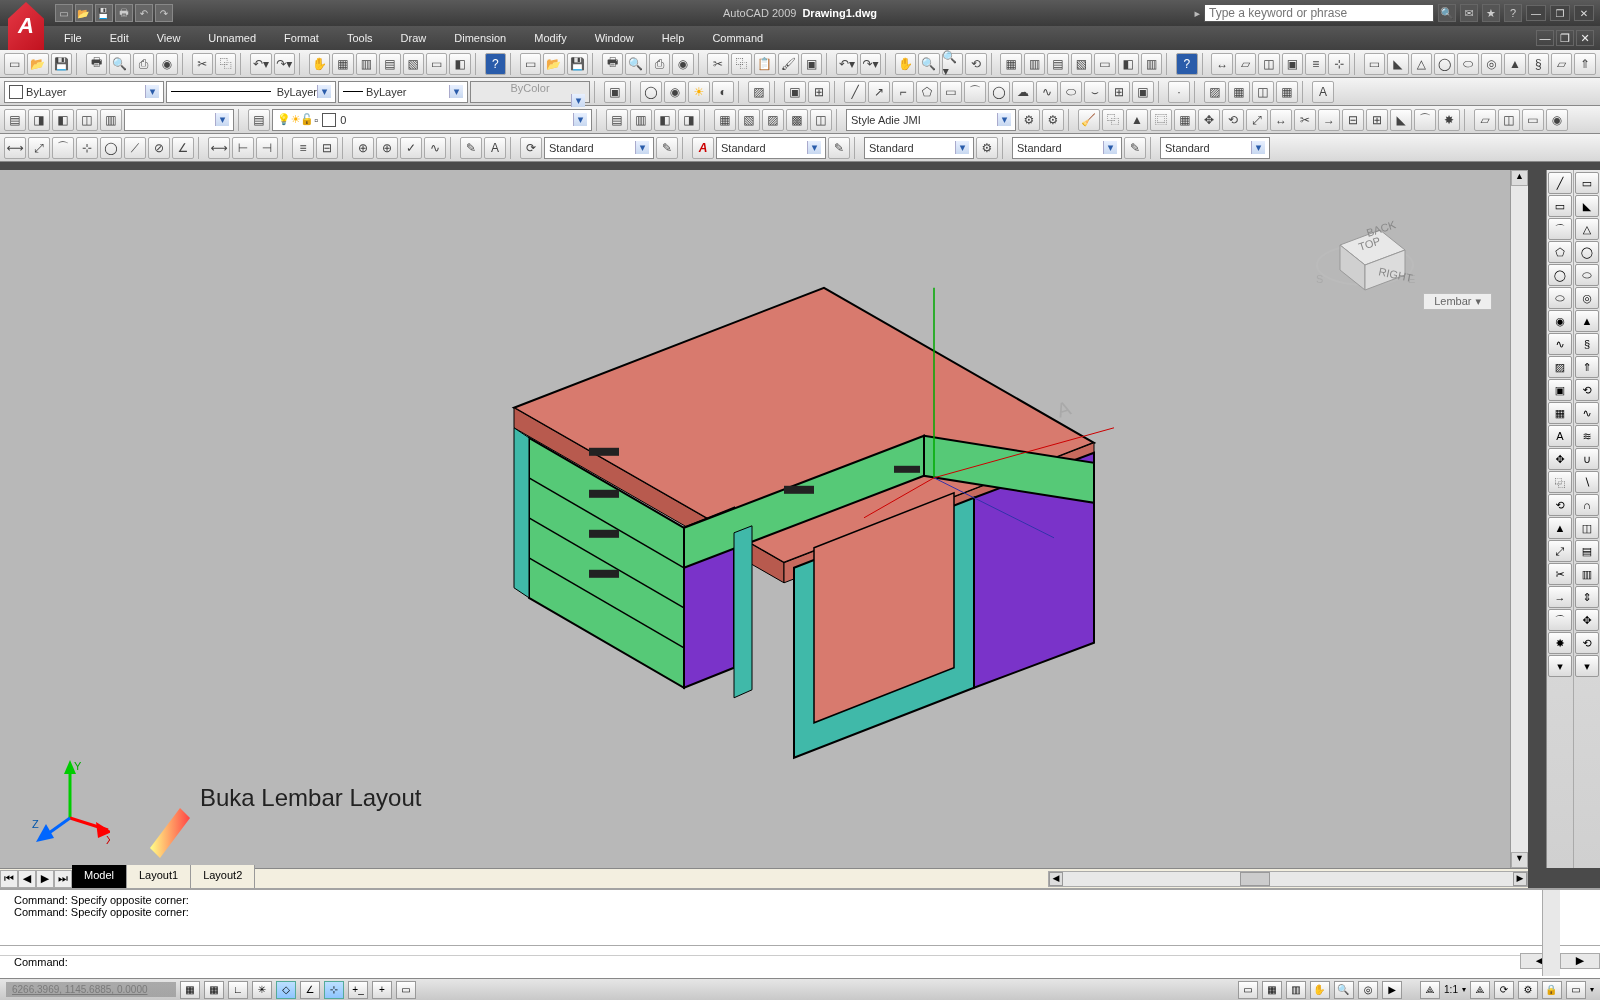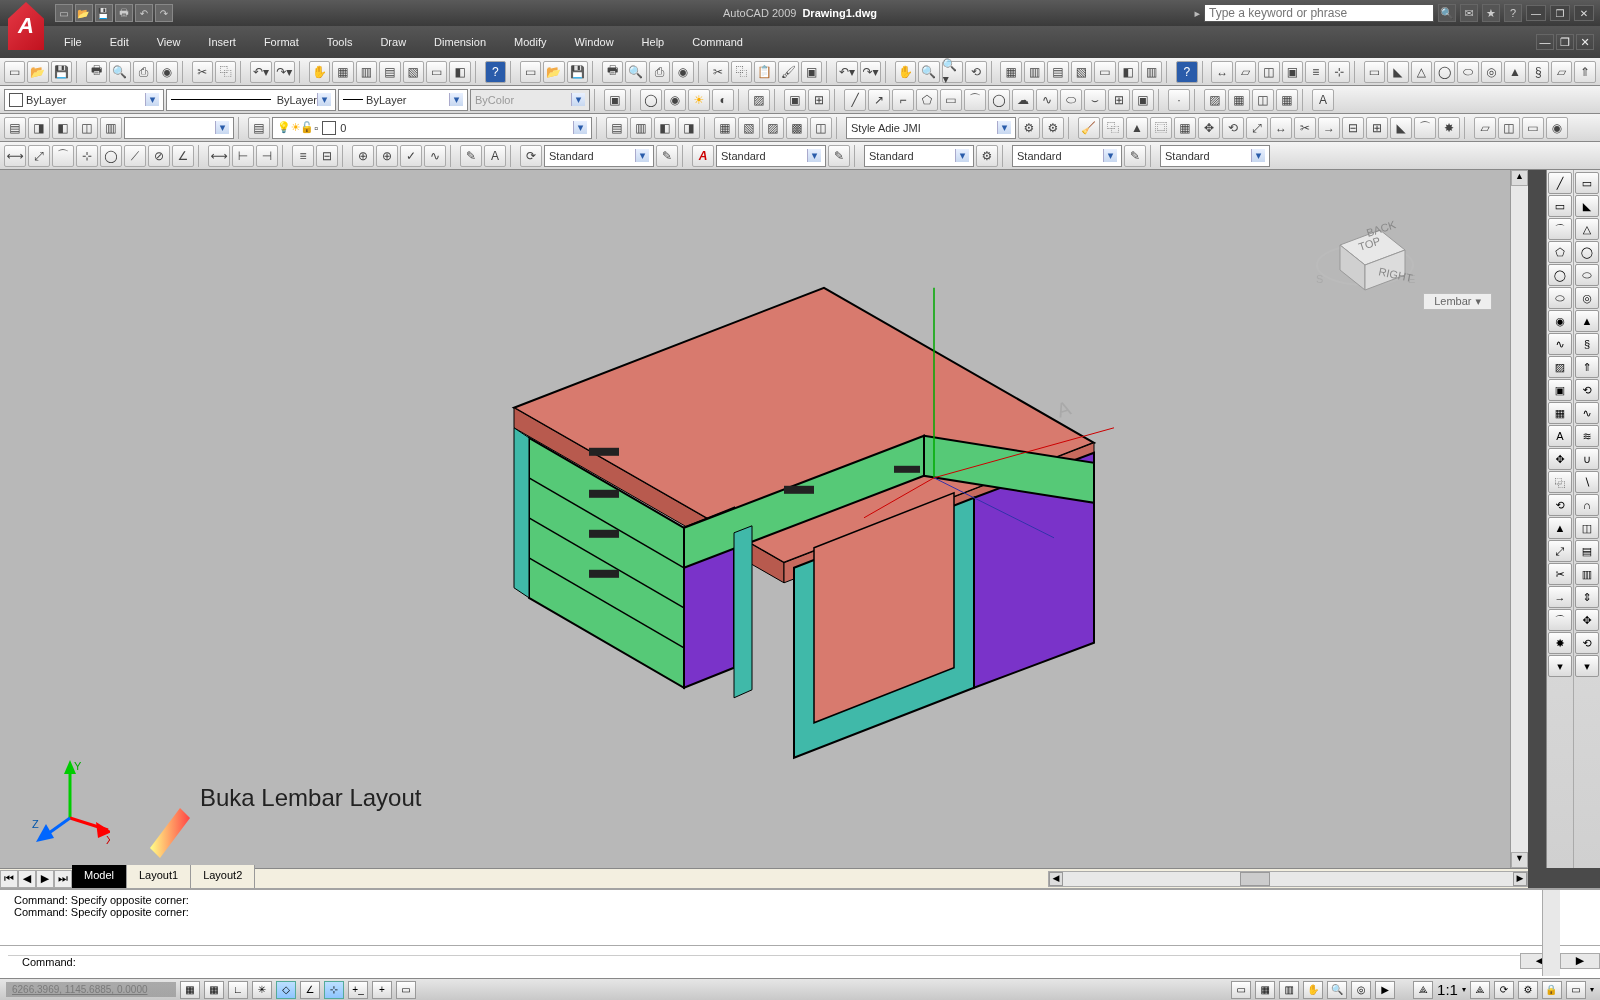--- a/index.html
+++ b/index.html
@@ -9,30 +9,30 @@
 .qat { margin-left:55px; display:flex; gap:2px; }
 .qat span { width:18px; height:18px; background:#666; border:1px solid #888; display:inline-flex; align-items:center; justify-content:center; color:#ccc; font-size:10px; }
 .title-center { position:absolute; left:50%; transform:translateX(-50%); display:flex; gap:6px; }
 .title-center .app { color:#ccc; }
 .title-center .doc { color:#fff; font-weight:bold; }
 .title-right { margin-left:auto; display:flex; align-items:center; gap:4px; padding-right:6px; }
 .title-right .dot { color:#bbb; }
 .search-box { width:230px; height:18px; background:#fff; border:1px solid #555; color:#888; padding:0 4px; font-size:12px; }
 .tbtn { width:18px; height:18px; border:1px solid #666; background:#555; color:#ccc; display:inline-flex; align-items:center; justify-content:center; font-size:11px; }
 .win-btn { width:20px; height:16px; background:#444; border:1px solid #666; color:#ddd; display:inline-flex; align-items:center; justify-content:center; font-size:10px; }
-.menubar { height:32px; background:linear-gradient(#565656,#404040); display:flex; align-items:center; padding-left:50px; color:#eee; }
+.menubar { height:24px; background:linear-gradient(#565656,#404040); display:flex; align-items:center; padding-left:50px; color:#eee; }
 .menubar span { padding:0 14px; display:inline-block; line-height:24px; }
 .menubar .mdi { margin-left:auto; display:flex; padding-right:6px; }
 .menubar .mdi i { width:18px; height:16px; border:1px solid #666; margin-left:2px; display:inline-flex; align-items:center; justify-content:center; font-style:normal; }
 .toolbar-row { height:28px; background:linear-gradient(#f4f4f4,#d8d8d8); border-bottom:1px solid #888; display:flex; align-items:center; padding:0 4px; gap:2px; }
 .tb-ic { width:22px; height:22px; background:linear-gradient(#fdfdfd,#e0e0e0); border:1px solid #aaa; border-radius:2px; display:inline-flex; align-items:center; justify-content:center; font-size:12px; color:#444; }
 .tb-sep { width:6px; height:22px; border-left:1px solid #aaa; margin:0 2px; }
 .dd { height:22px; background:#fff; border:1px solid #888; display:flex; align-items:center; padding:0 4px; font-size:11px; color:#333; position:relative; }
 .dd .arr { margin-left:auto; width:14px; text-align:center; color:#2a5caa; background:linear-gradient(#e8f0ff,#c8d8f0); border-left:1px solid #aac; }
-.dd.dis { background:#e8e8e8; color:#999; }
+.dd.dis { background:#e8e8e8; color:#999;flex-direction:column; }
 .swatch { width:14px; height:14px; border:1px solid #555; }
 .viewport-container { position:absolute; top:170px; left:0; right:72px; bottom:132px; background:#b8b8b8; }
 .canvas { position:absolute; inset:0; overflow:hidden; }
 .canvas svg.desk { position:absolute; left:50%; top:50%; transform:translate(-50%,-52%); }
 .watermark { position:absolute; top:38%; left:54%; transform:translate(-50%,-50%) rotate(-18deg); color:rgba(180,180,180,0.35); text-align:center; pointer-events:none; }
 .watermark .wm-top { font-size:70px; font-weight:bold; letter-spacing:4px; }
 .watermark .wm-top .red-t { color:rgba(220,60,60,0.55); font-size:95px; }
 .watermark .wm-bot { font-size:20px; letter-spacing:22px; margin-top:-10px; color:rgba(140,140,140,0.35); }
 .ucs-icon { position:absolute; bottom:20px; left:30px; }
 .annotation { position:absolute; bottom:56px; left:200px; font-size:24px; color:#222; }
@@ -47,21 +47,21 @@
 .pal-ic { width:24px; height:22px; background:linear-gradient(#fdfdfd,#dcdcdc); border:1px solid #999; border-radius:2px; display:flex; align-items:center; justify-content:center; font-size:11px; }
 .tabs-row { position:absolute; left:0; right:72px; bottom:112px; height:20px; background:#f3efe0; display:flex; align-items:center; font-size:11px; border-top:1px solid #888; }
 .tabs-row .nav { display:flex; }
 .tabs-row .nav i { width:18px; height:18px; border:1px solid #aaa; background:#eee; font-style:normal; display:inline-flex; align-items:center; justify-content:center; }
 .tab { padding:0 12px; height:28px; line-height:20px; border-right:1px solid #999; background:#f3efe0; }
 .tab.active { background:#000; color:#fff; }
 .tabs-row .hsc { margin-left:auto; width:480px; height:16px; background:#e8e8e8; border:1px solid #aaa; position:relative; }
 .tabs-row .hsc i { position:absolute; width:14px; height:14px; background:#ddd; border:1px solid #999; font-style:normal; text-align:center; font-size:9px; }
 .cmd-area { position:absolute; left:0; right:0; bottom:22px; height:90px; background:#fff; border-top:2px solid #a3a3a3; font-family:"Courier New",monospace; font-size:13px; }
 .cmd-hist { height:56px; border-bottom:1px solid #aaa; padding:4px 14px; overflow:hidden; }
-.cmd-line-row { height:30px; display:flex; align-items:center;padding-left:8px; }
+.cmd-line-row { height:30px; display:flex; align-items:center; }
 .cmd-line { flex:1; padding:0 14px; border-top:1px solid #ccc; }
 .cmd-sc { width:18px; height:86px; background:#e8e8e8; border-left:1px solid #aaa; position:absolute; right:40px; top:0; }
 .cmd-hs { height:16px; background:#e8e8e8; border:1px solid #aaa; flex:0 0 40px; text-align:center; }
 .statusbar { position:absolute; left:0; right:0; bottom:0; height:22px; background:linear-gradient(#e6e6e6,#c8c8c8); display:flex; align-items:center; padding:0 6px; gap:4px; border-top:1px solid #888; }
 .sb-coord { width:170px; color:#7a7a7a; background:linear-gradient(#3a3a3a55,#55555555); padding:2px 6px; font-size:10px;text-decoration:underline; }
 .sb-ic { width:20px; height:18px; border:1px solid #999; background:linear-gradient(#fff,#ddd); display:inline-flex; align-items:center; justify-content:center; font-size:10px; }
 .sb-ic.on { background:linear-gradient(#bde0ff,#8ec5ff); border-color:#5a9; }
 .sb-right { margin-left:auto; display:flex; gap:4px; align-items:center; }
 </style>
 </head>
@@ -92,21 +92,21 @@
     <span class="win-btn">—</span>
     <span class="win-btn">❐</span>
     <span class="win-btn">✕</span>
   </div>
 </div>
 
 <div class="menubar">
   <span>File</span>
   <span>Edit</span>
   <span>View</span>
-  <span>Insert</span>
+  <span>Unnamed</span>
   <span>Format</span>
   <span>Tools</span>
   <span>Draw</span>
   <span>Dimension</span>
   <span>Modify</span>
   <span>Window</span>
   <span>Help</span>
   <span>Command</span>
   <div class="mdi">
     <i>—</i>
@@ -548,21 +548,21 @@
   <div class="sb-right">
     <span class="sb-ic">▭</span>
     <span class="sb-ic">▦</span>
     <span class="sb-ic">▥</span>
     <span class="sb-ic">✋</span>
     <span class="sb-ic">🔍</span>
     <span class="sb-ic">◎</span>
     <span class="sb-ic">▶</span>
     <span style="width:10px"></span>
     <span class="sb-ic">⟁</span>
-    <span style="font-size:15px">1:1</span>
+    <span style="font-size:10px">1:1</span>
       <span style="font-size:8px">▾</span>
     <span class="sb-ic">⟁</span>
     <span class="sb-ic">⟳</span>
     <span class="sb-ic">⚙</span>
     <span class="sb-ic">🔒</span>
     <span class="sb-ic">▭</span>
     <span style="font-size:8px">▾</span>
   </div>
 </div>
 

